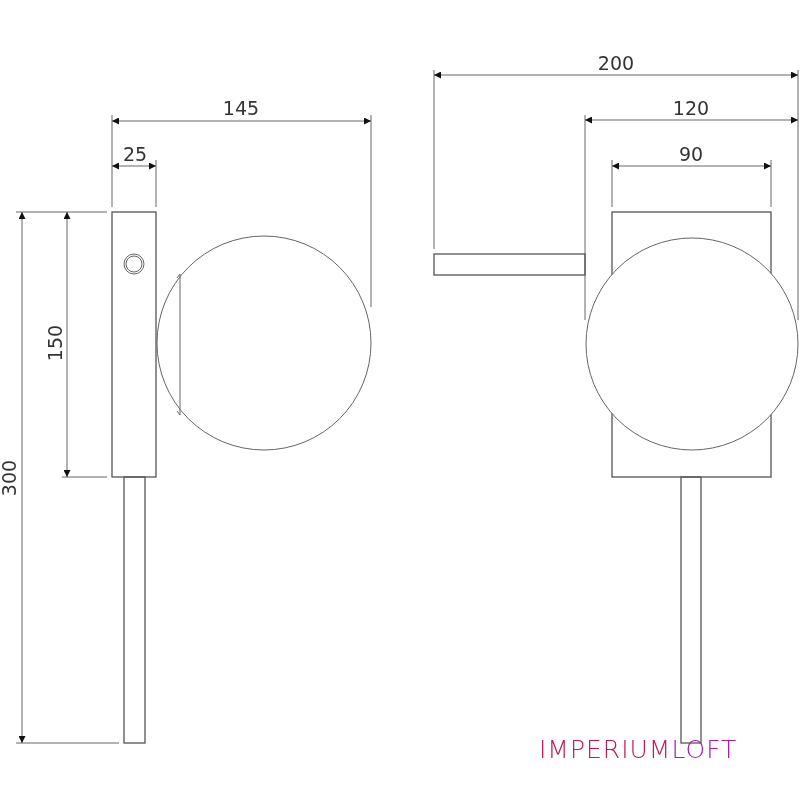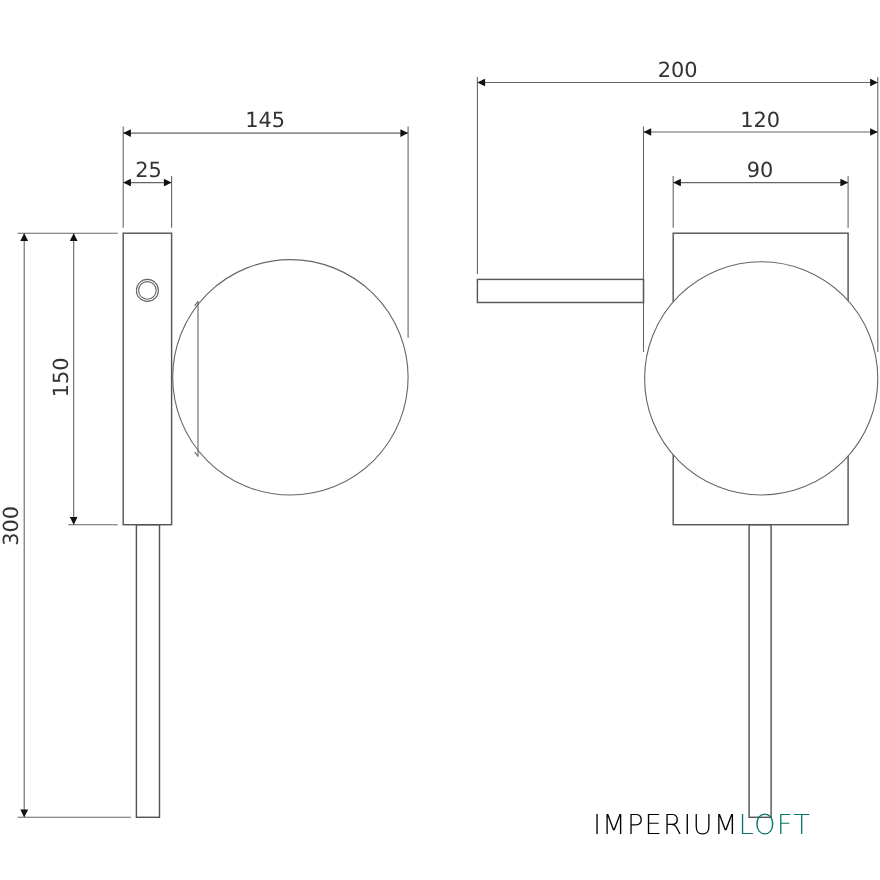--- a/index.html
+++ b/index.html
@@ -2,22 +2,22 @@
 <html><head>
 <meta charset="utf-8">
 <style>
   html, body { margin: 0; padding: 0; background: #ffffff; }
   body { width: 800px; height: 800px; position: relative; overflow: hidden; font-family: "DejaVu Sans", sans-serif; }
   svg { position: absolute; left: 0; top: 0; }
   .ln { stroke: #555; stroke-width: 1.3; fill: none; }
   .thin { stroke: #666; stroke-width: 1; fill: none; }
   .dim { font-family: "DejaVu Sans", sans-serif; font-size: 19px; fill: #333; }
   .wm { position: absolute; left: 539px; top: 735px; font-family: "DejaVu Sans", sans-serif; font-size: 25px; letter-spacing: 1px; font-weight: 300; }
-  .wm .a { color: #000000; }
-  .wm .b { color: #0f766e; }
+  .wm .a { color: #be185d; }
+  .wm .b { color: #a21caf; }
 </style>
 </head>
 <body>
 
 <svg width="800" height="800" viewBox="0 0 800 800">
   <defs>
     <marker id="arr" viewBox="0 0 10 10" refX="10" refY="5" markerWidth="12" markerHeight="7" orient="auto-start-reverse" markerUnits="userSpaceOnUse">
       <path d="M0,0 L10,5 L0,10 z" fill="#111"></path>
     </marker>
   </defs>

